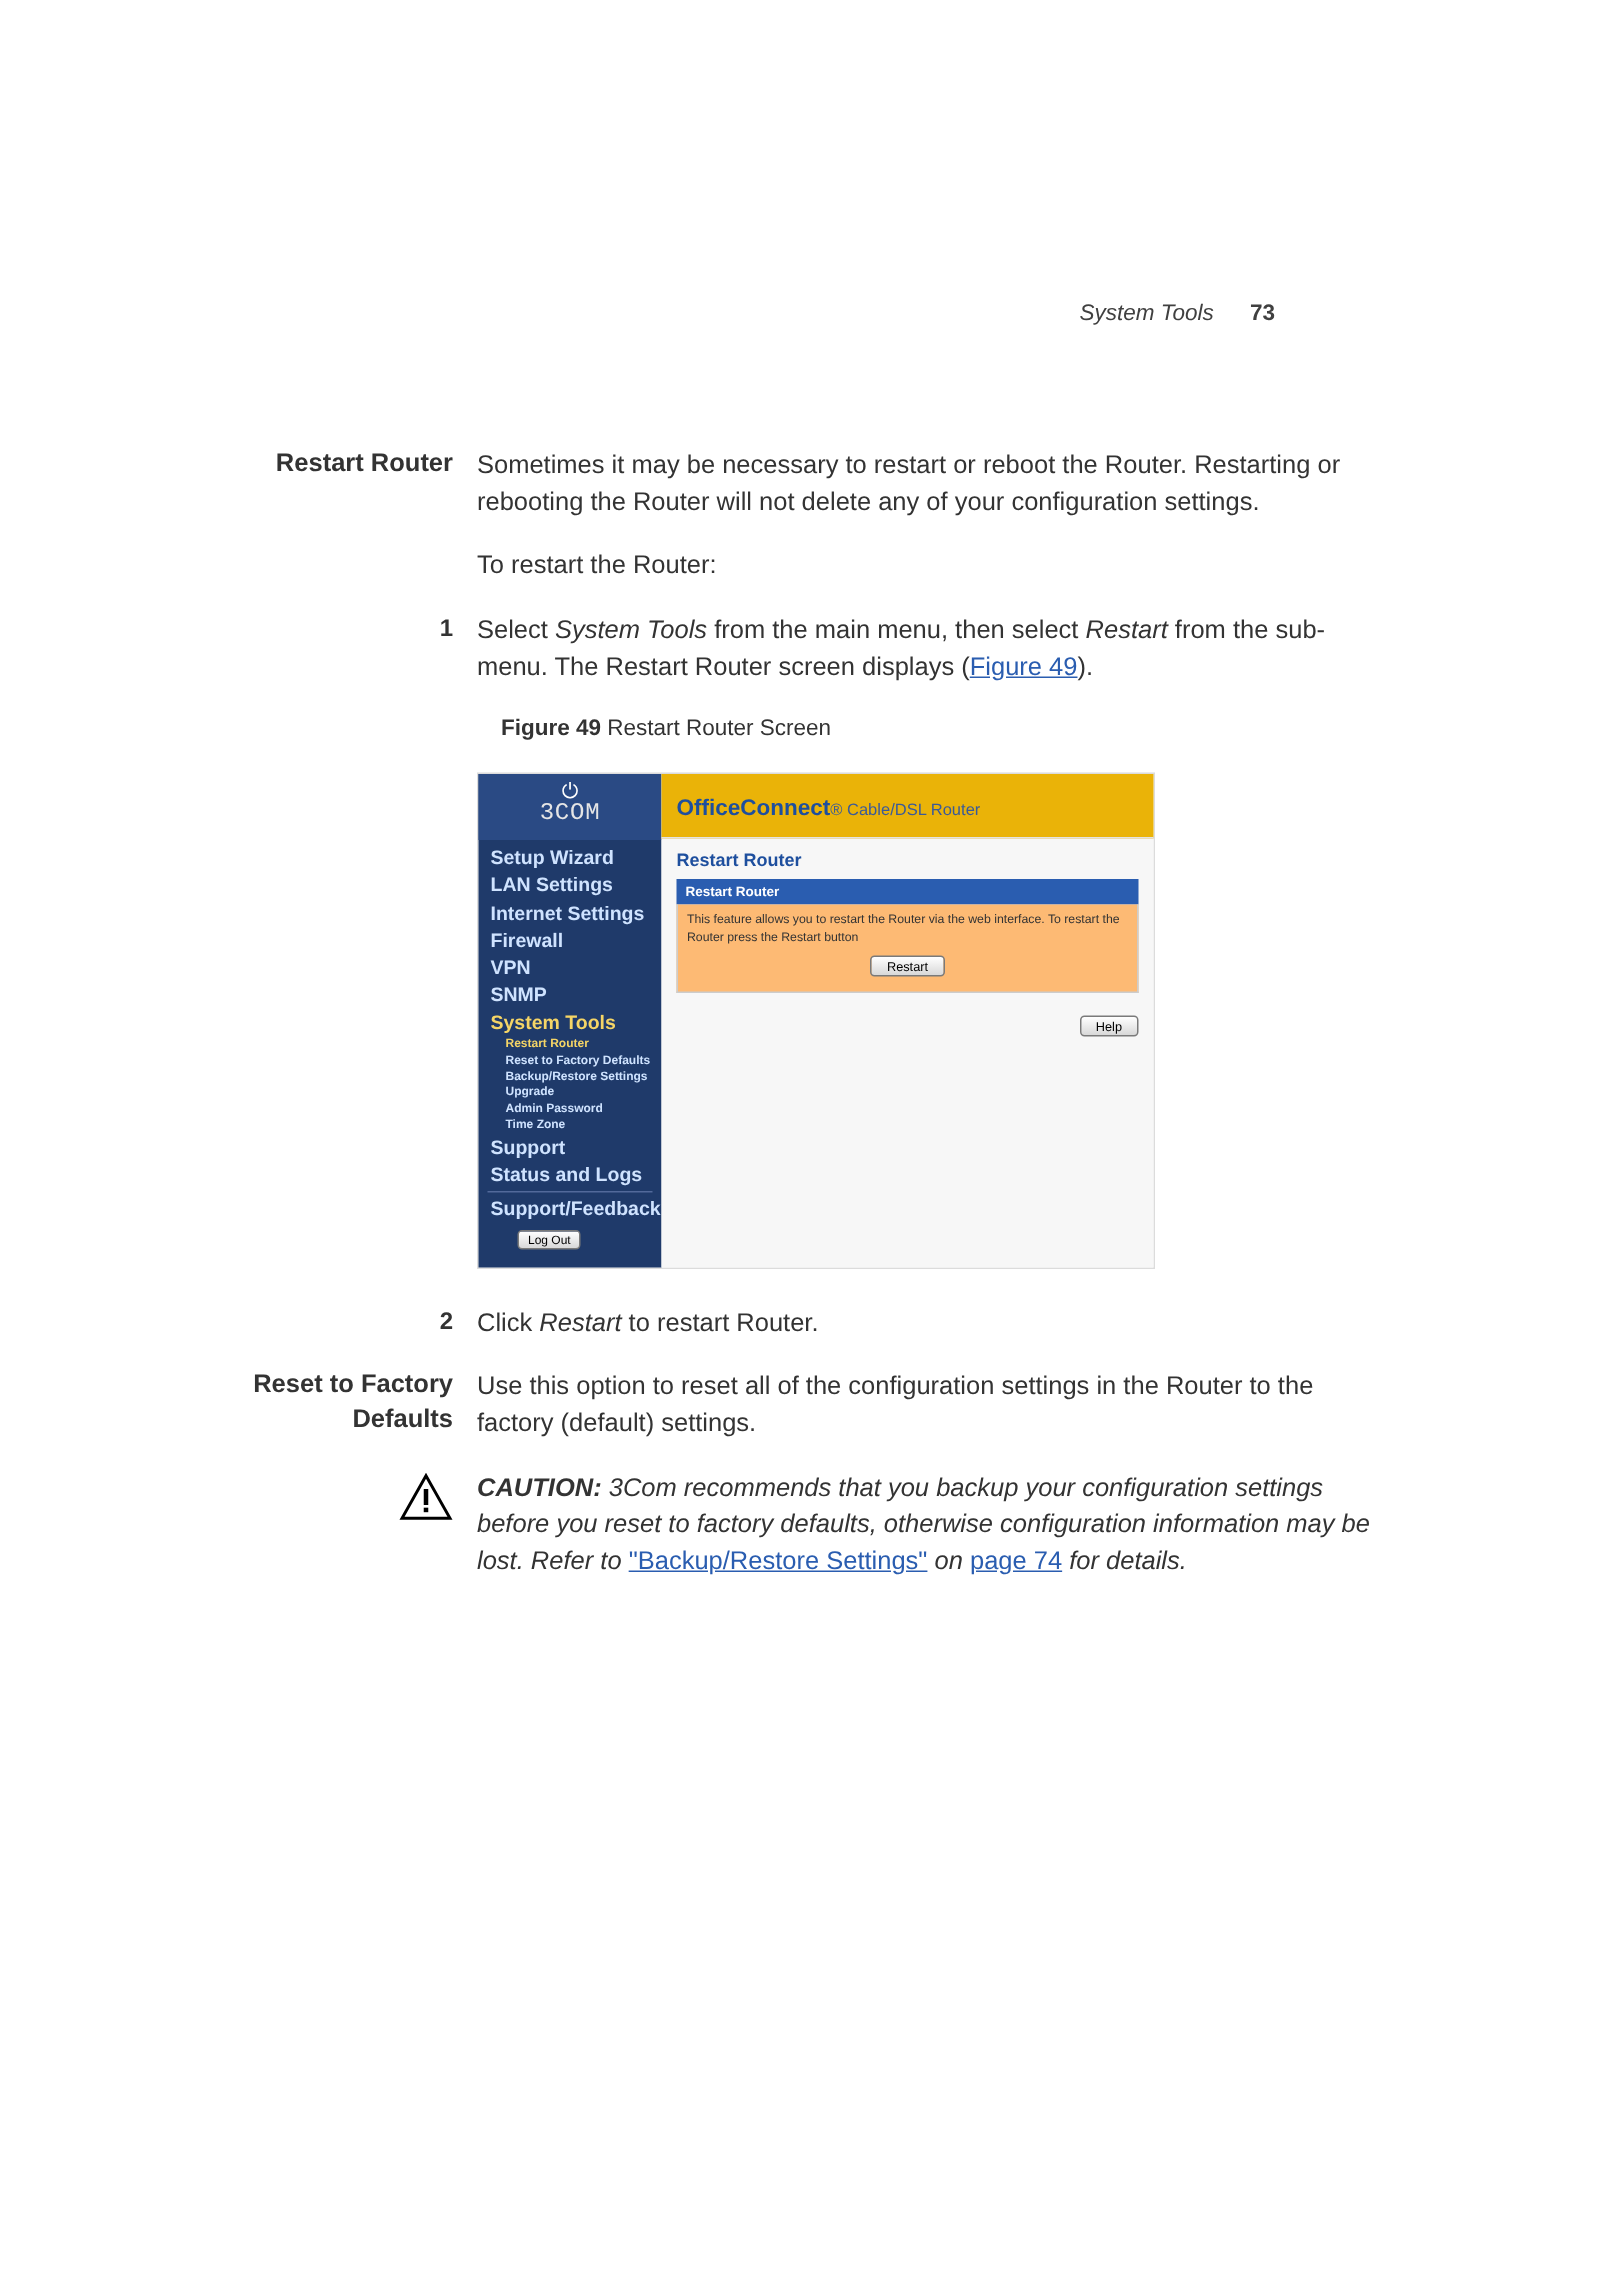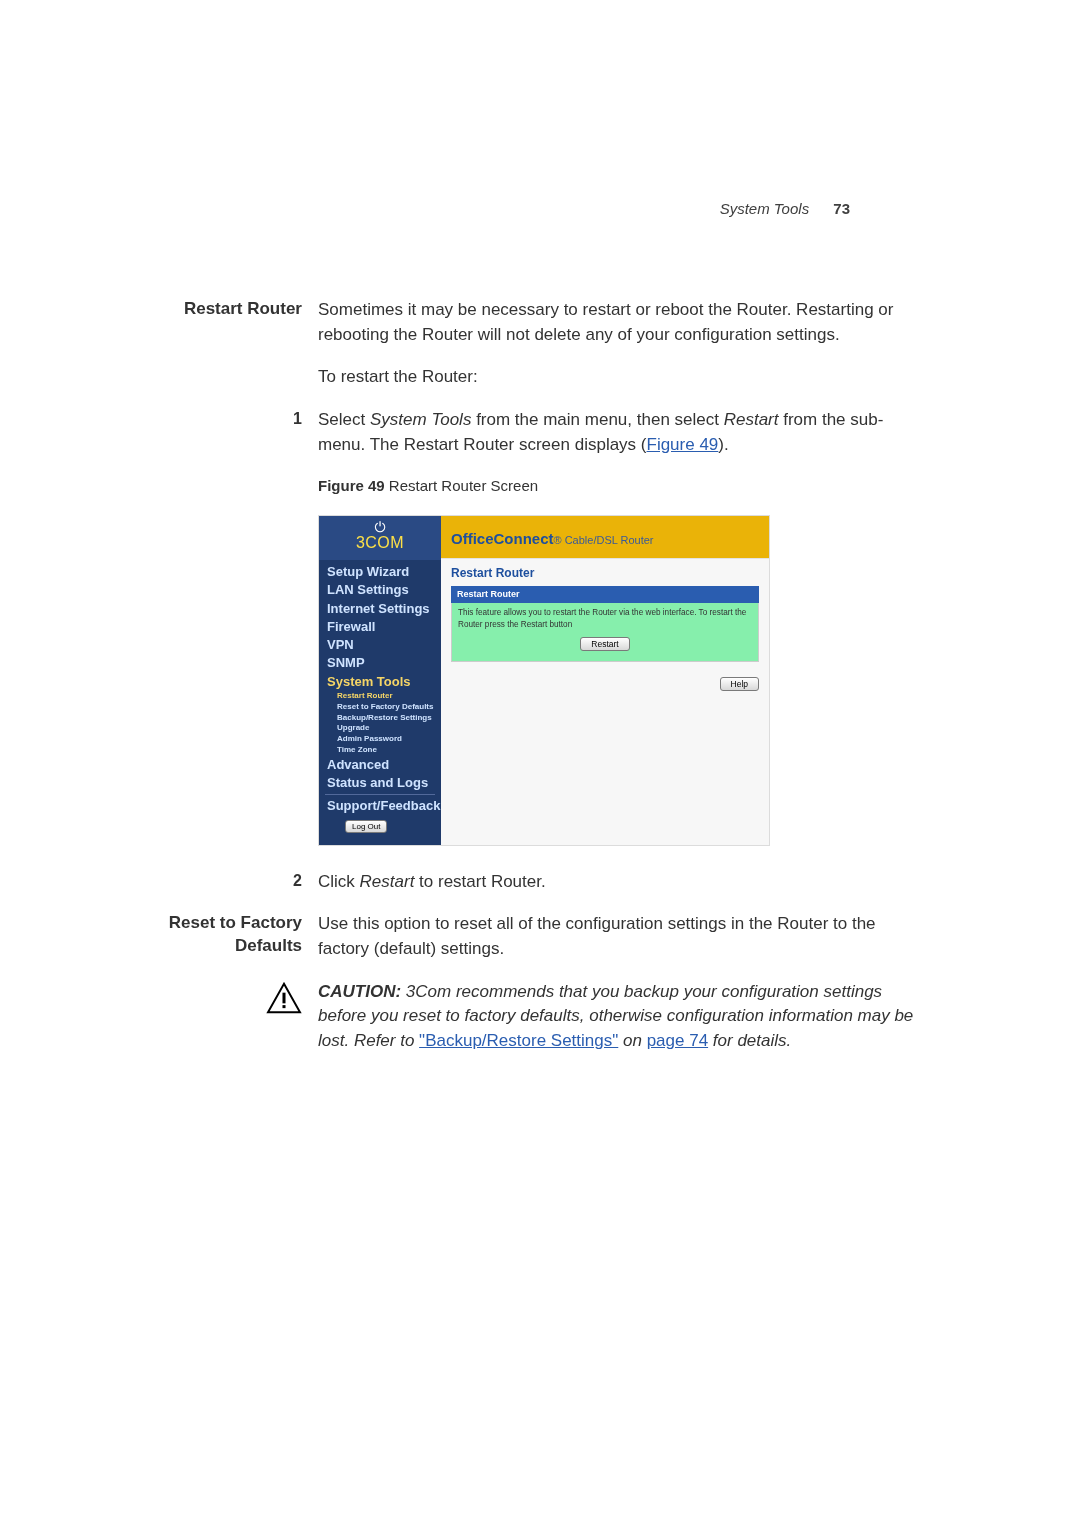--- a/index.html
+++ b/index.html
@@ -75,24 +75,24 @@
     height: 44px;
     background: #2a4a84;
     text-align: center;
     padding-top: 4px;
   }
   .logo-cell .glyph {
     font-size: 14px;
     line-height: 1;
   }
   .logo-cell .brand {
-    font-family: Liberation Sans, sans-serif;
+    font-family: Liberation Mono, monospace;
     font-size: 16px;
     letter-spacing: 0.5px;
-    color: #fde047;
+    color: #e5e5e5;
   }
   .navlist { padding: 3px 0 6px 0; }
   .nav-item {
     padding: 2px 0 2px 8px;
     color: #cfe3ff;
     font-weight: bold;
     font-size: 13px;
     cursor: pointer;
   }
   .nav-item.active { color: #f5d566; }
@@ -139,21 +139,21 @@
     padding-bottom: 4px;
   }
   .panel-bar {
     background: #2a5db0;
     color: #fff;
     font-size: 9px;
     font-weight: bold;
     padding: 2px 6px;
   }
   .panel-body {
-    background: #86efac;
+    background: #fdba74;
     padding: 4px 6px 10px 6px;
     font-size: 8.2px;
     color: #333;
     border: 1px solid #ccc;
     border-top: none;
   }
   .panel-body .btnc { text-align: center; margin-top: 6px; }
   .restart-btn {
     font-family: Tahoma, sans-serif;
     font-size: 8.5px;
@@ -206,21 +206,21 @@
       <div class="bodycol">To restart the Router:</div>
     </div>
 
     <div class="row">
       <div class="sidecol"><span class="num">1</span></div>
       <div class="bodycol">
         <span>Select </span><em>System Tools</em><span> from the main menu, then select </span><em>Restart</em><span> from the sub-menu. The Restart Router screen displays (</span><span class="link">Figure 49</span><span>).</span>
       </div>
     </div>
 
-    <div class="row fig-row" style="margin-top:4px;">
+    <div class="row fig-row" style="margin-top:4px;gap:16px;">
       <div class="sidecol"></div>
       <div class="bodycol">
         <span class="fignum">Figure 49</span><span class="figcap">   Restart Router Screen</span>
       </div>
     </div>
 
     <div class="row" style="margin-bottom:24px;">
       <div class="sidecol"></div>
       <div class="bodycol">
         <div class="screenshot">
@@ -236,21 +236,21 @@
               <div class="nav-item">Firewall</div>
               <div class="nav-item">VPN</div>
               <div class="nav-item">SNMP</div>
               <div class="nav-item active">System Tools</div>
               <div class="nav-sub active">Restart Router</div>
               <div class="nav-sub">Reset to Factory Defaults</div>
               <div class="nav-sub">Backup/Restore Settings</div>
               <div class="nav-sub">Upgrade</div>
               <div class="nav-sub">Admin Password</div>
               <div class="nav-sub">Time Zone</div>
-              <div class="nav-item">Advanced</div>
+              <div class="nav-item">Support</div>
               <div class="nav-item">Status and Logs</div>
               <div class="nav-hr"></div>
               <div class="nav-item">Support/Feedback</div>
               <div class="logout-wrap">
                 <button class="logout-btn">Log Out</button>
               </div>
             </div>
           </div>
           <div class="shot-main">
             <div class="shot-title">

